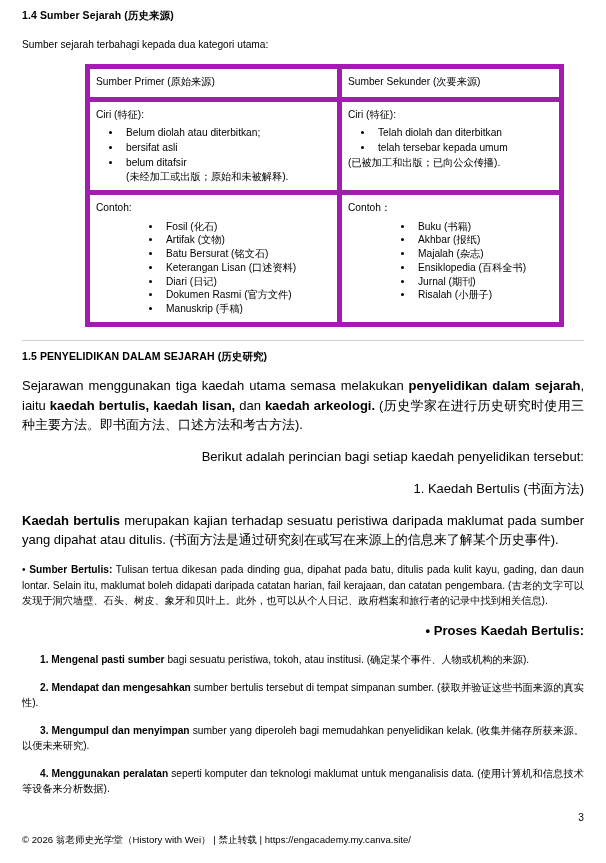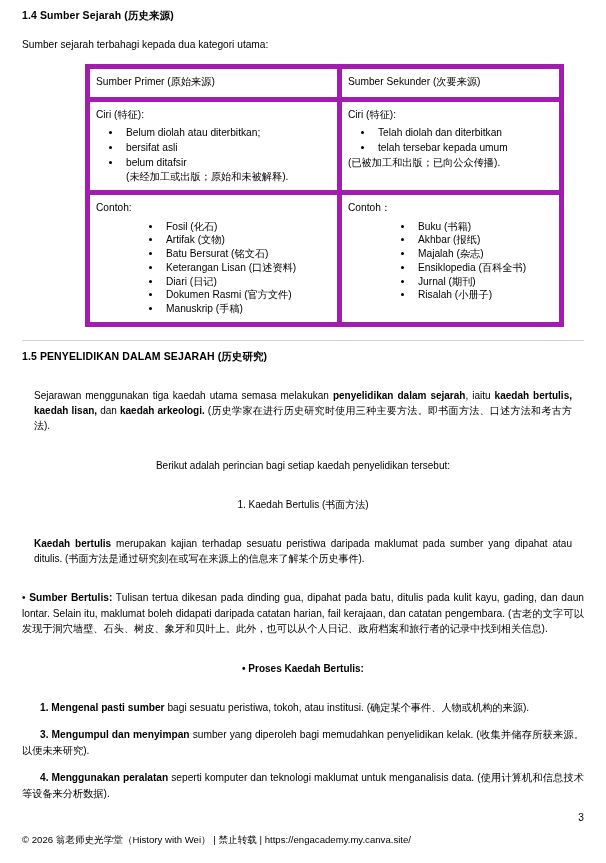--- a/index.html
+++ b/index.html
@@ -80,27 +80,27 @@
   .subnote.indent { padding-left: 30px; }
 
   hr.rule {
     border: none;
     border-top: 1.5px solid #d2d2d2;
     margin: 13px 0 0 0;
     width: 100%;
   }
 
   .p {
-    font-size: 10px;
+    font-size: 13px;
     line-height: 1.52;
-    margin: 12px;
+    margin: 0;
     padding-top: 12px;
     text-align: justify;
   }
-  .p.nojust { text-align: center; }
+  .p.nojust { text-align: right; }
   .p b { font-weight: bold; }
   .bulletp {
     font-size: 10.2px;
     line-height: 1.52;
     margin: 0;
     padding-top: 12px;
     text-align: justify;
   }
   .numitem {
     font-size: 10.2px;
@@ -202,20 +202,21 @@
   <p class="p nojust">1. Kaedah Bertulis (书面方法)</p>
 
   <p class="p"><b>Kaedah bertulis</b><span> merupakan kajian terhadap sesuatu peristiwa daripada maklumat pada sumber yang dipahat atau ditulis. (书面方法是通过研究刻在或写在来源上的信息来了解某个历史事件).</span></p>
 
   <p class="bulletp"><span>• </span><b>Sumber Bertulis:</b><span> Tulisan tertua dikesan pada dinding gua, dipahat pada batu, ditulis pada kulit kayu, gading, dan daun lontar. Selain itu, maklumat boleh didapati daripada catatan harian, fail kerajaan, dan catatan pengembara. (古老的文字可以发现于洞穴墙壁、石头、树皮、象牙和贝叶上。此外，也可以从个人日记、政府档案和旅行者的记录中找到相关信息).</span></p>
 
   <p class="p nojust"><b>• Proses Kaedah Bertulis:</b></p>
 
   <p class="numitem"><b>1. </b><b>Mengenal pasti sumber</b><span> bagi sesuatu peristiwa, tokoh, atau institusi. (确定某个事件、人物或机构的来源).</span></p>
 
+  <p class="numitem"><b>2. </b><b>Mendapat dan mengesahkan</b><span> sumber bertulis tersebut di tempat simpanan sumber. (获取并验证这些书面来源的真实性).</span></p>
 
   <p class="numitem"><b>3. </b><b>Mengumpul dan menyimpan</b><span> sumber yang diperoleh bagi memudahkan penyelidikan kelak. (收集并储存所获来源。以便未来研究).</span></p>
 
   <p class="numitem"><b>4. </b><b>Menggunakan peralatan</b><span> seperti komputer dan teknologi maklumat untuk menganalisis data. (使用计算机和信息技术等设备来分析数据).</span></p>
 
   <div class="pageno">3</div>
 
   <div class="footer">© 2026 翁老师史光学堂（History with Wei） | 禁止转载 | https://engacademy.my.canva.site/</div>
 
 </div>

